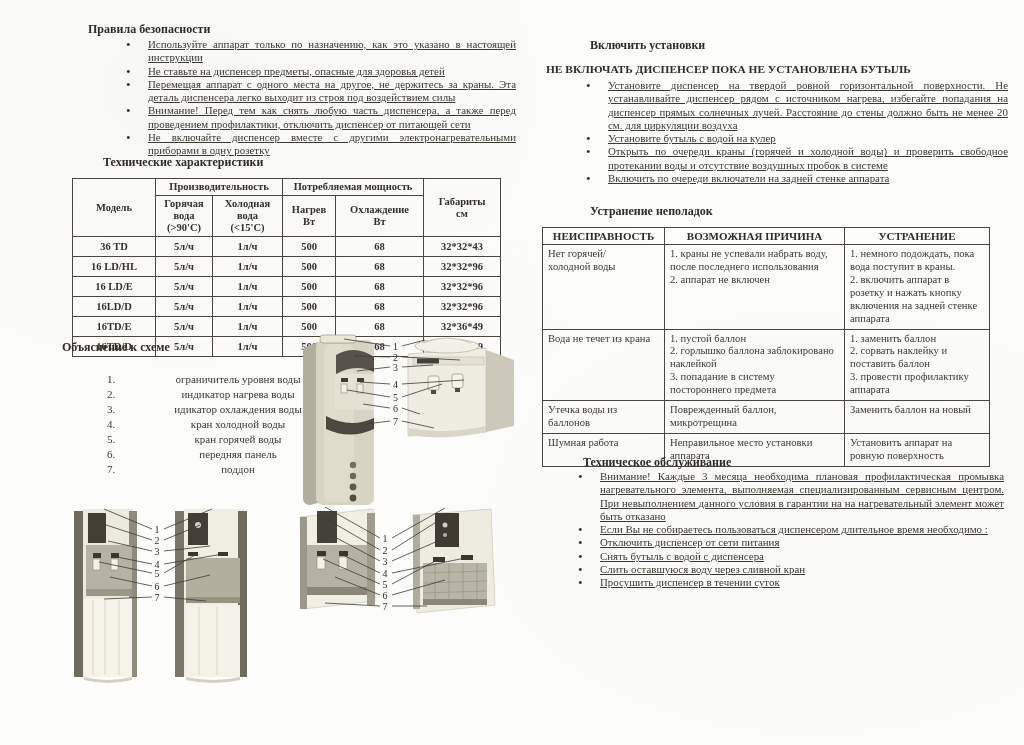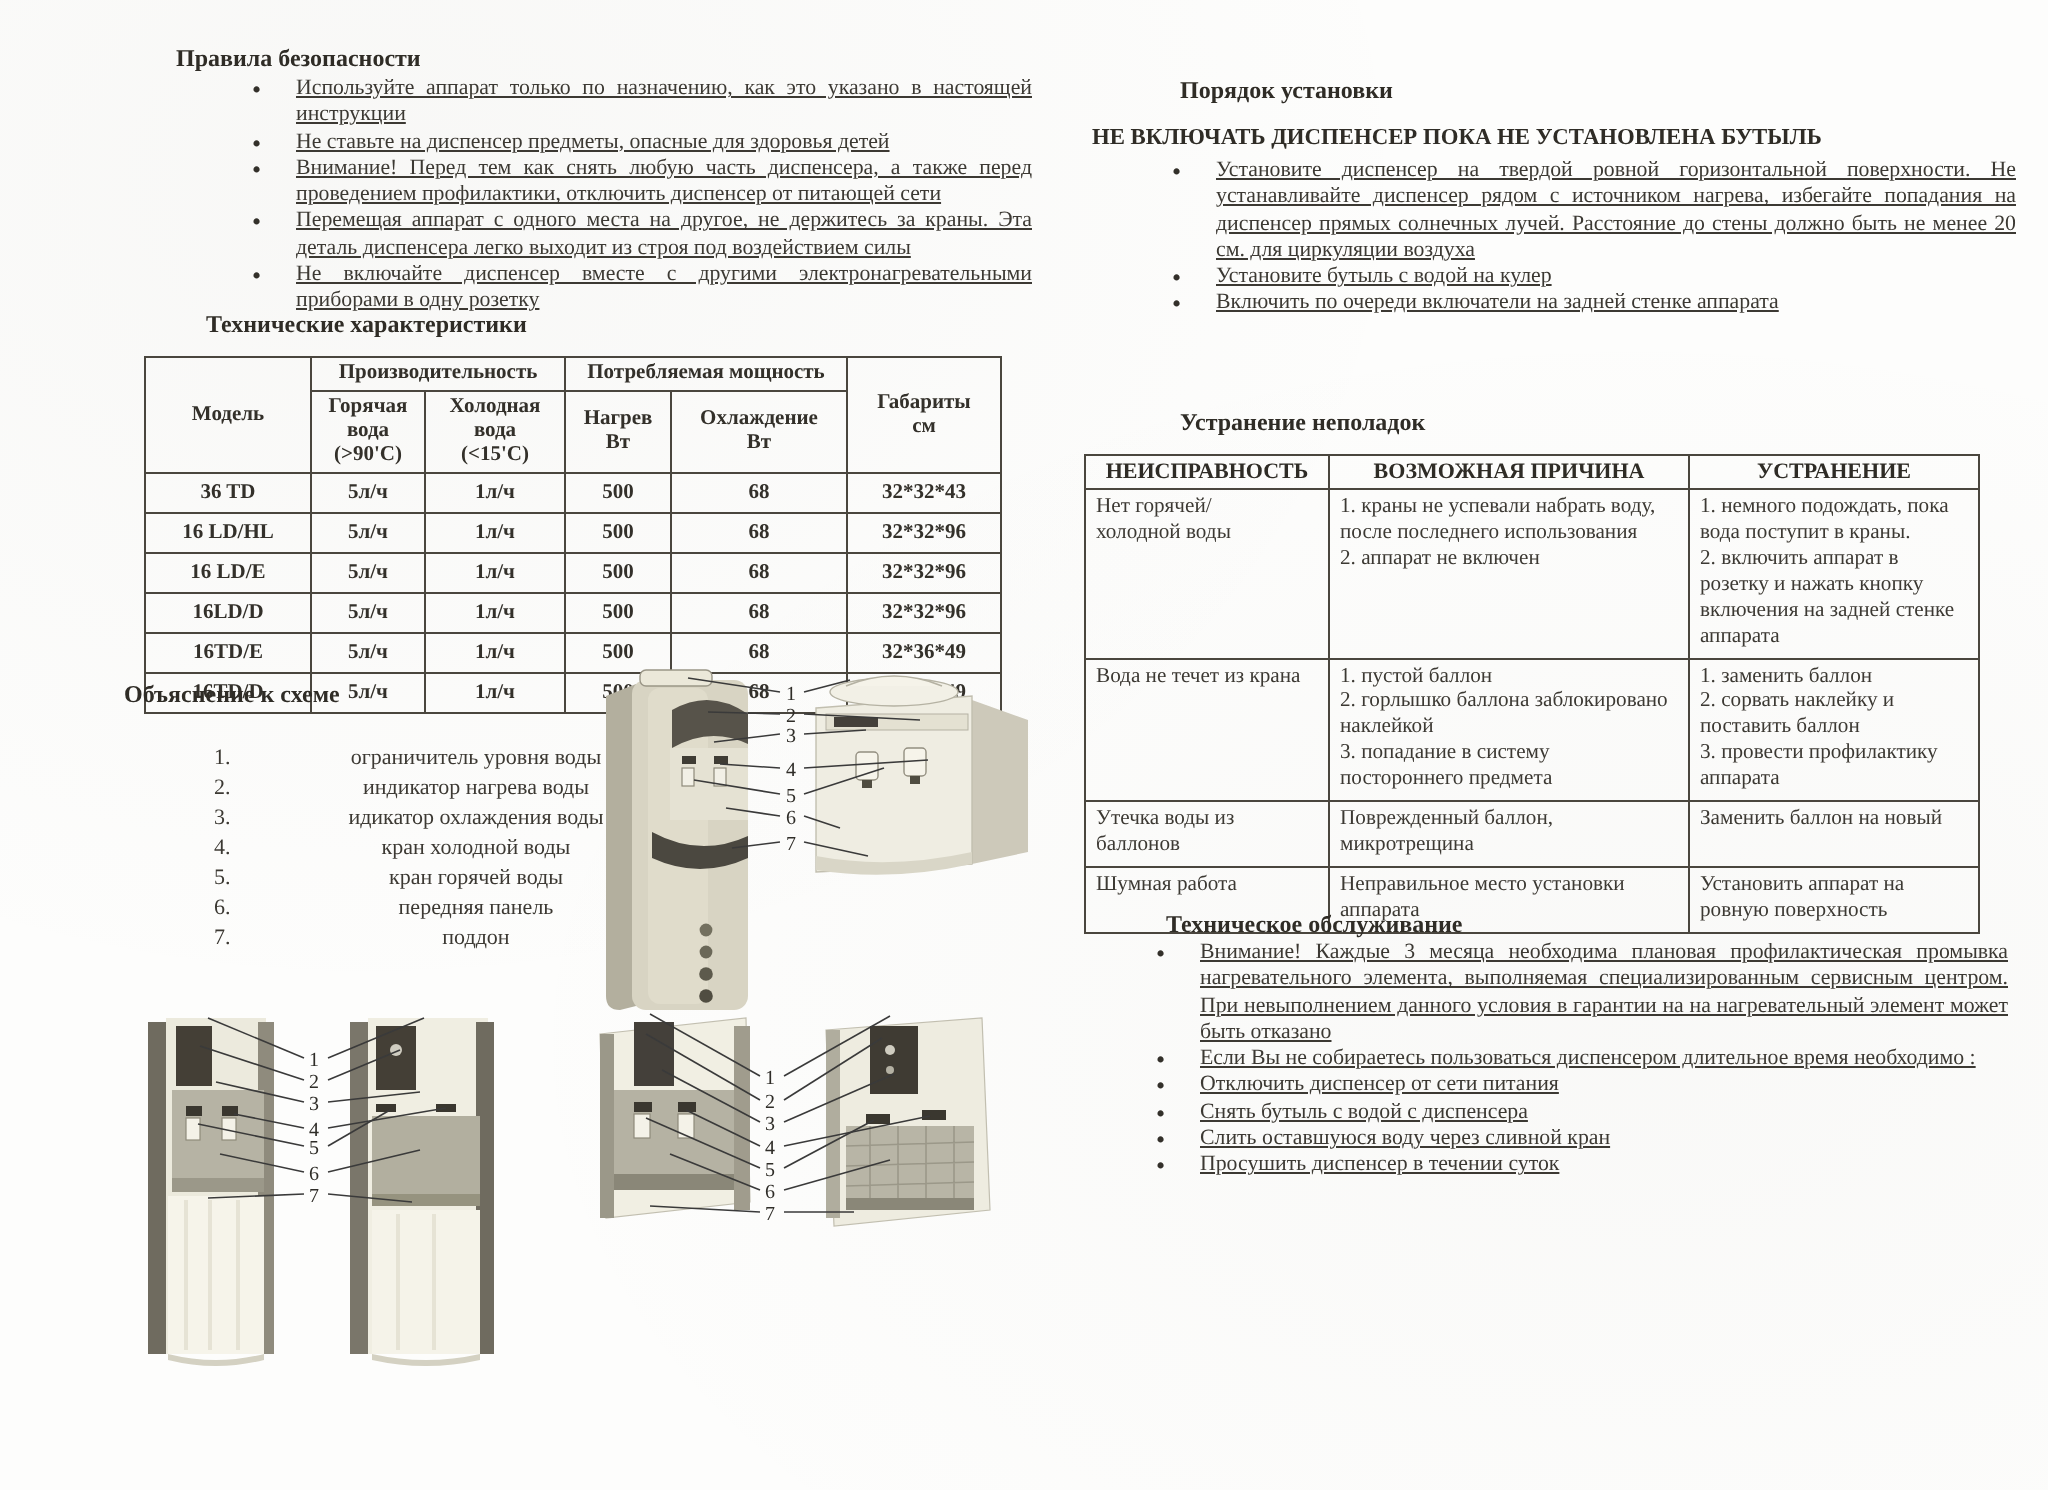--- a/index.html
+++ b/index.html
@@ -58,23 +58,23 @@
 <div class="sheet">
 
   <h3 class="abs h" style="left:88px;top:22px">Правила безопасности</h3>
 
   <ul class="abs blist safety-list">
 
       <li>Используйте аппарат только по назначению, как это указано в настоящей инструкции</li>
 
       <li>Не ставьте на диспенсер предметы, опасные для здоровья детей</li>
 
+      <li>Перемещая аппарат с одного места на другое, не держитесь за краны. Эта деталь диспенсера легко выходит из строя под воздействием силы</li>
+
       <li>Внимание! Перед тем как снять любую часть диспенсера, а также перед проведением профилактики, отключить диспенсер от питающей сети</li>
-
-      <li>Перемещая аппарат с одного места на другое, не держитесь за краны. Эта деталь диспенсера легко выходит из строя под воздействием силы</li>
 
       <li>Не включайте диспенсер вместе с другими электронагревательными приборами в одну розетку</li>
     </ul>
 
   <h3 class="abs h" style="left:103px;top:155px">Технические характеристики</h3>
 
   <table class="abs spec-table" style="left:72px;top:178px;width:428px">
     <colgroup>
       <col style="width:83px">
         <col style="width:57px">
@@ -341,30 +341,31 @@
       <text x="87.5" y="37">1</text>
       <text x="87.5" y="49">2</text>
       <text x="87.5" y="60">3</text>
       <text x="87.5" y="72">4</text>
       <text x="87.5" y="83">5</text>
       <text x="87.5" y="94">6</text>
       <text x="87.5" y="105">7</text>
     </g>
   </svg>
 
-  <h3 class="abs h" style="left:590px;top:38px">Порядок установки</h3>
+  <h3 class="abs h" style="left:590px;top:38px">Включить установки</h3>
 
   <div class="abs warn" style="left:546px;top:63px">НЕ ВКЛЮЧАТЬ ДИСПЕНСЕР ПОКА НЕ УСТАНОВЛЕНА БУТЫЛЬ</div>
 
   <ul class="abs blist install-list">
 
       <li>Установите диспенсер на твердой ровной горизонтальной поверхности. Не устанавливайте диспенсер рядом с источником нагрева, избегайте попадания на диспенсер прямых солнечных лучей. Расстояние до стены должно быть не менее 20 см. для циркуляции воздуха</li>
 
       <li>Установите бутыль с водой на кулер</li>
 
+      <li>Открыть по очереди краны (горячей и холодной воды) и проверить свободное протекании воды и отсутствие воздушных пробок в системе</li>
 
 
       <li>Включить по очереди включатели на задней стенке аппарата</li>
     </ul>
 
   <h3 class="abs h" style="left:590px;top:204px">Устранение неполадок</h3>
 
   <table class="abs trouble-table" style="left:542px;top:227px;width:447px">
     <colgroup>
       <col style="width:122px">

